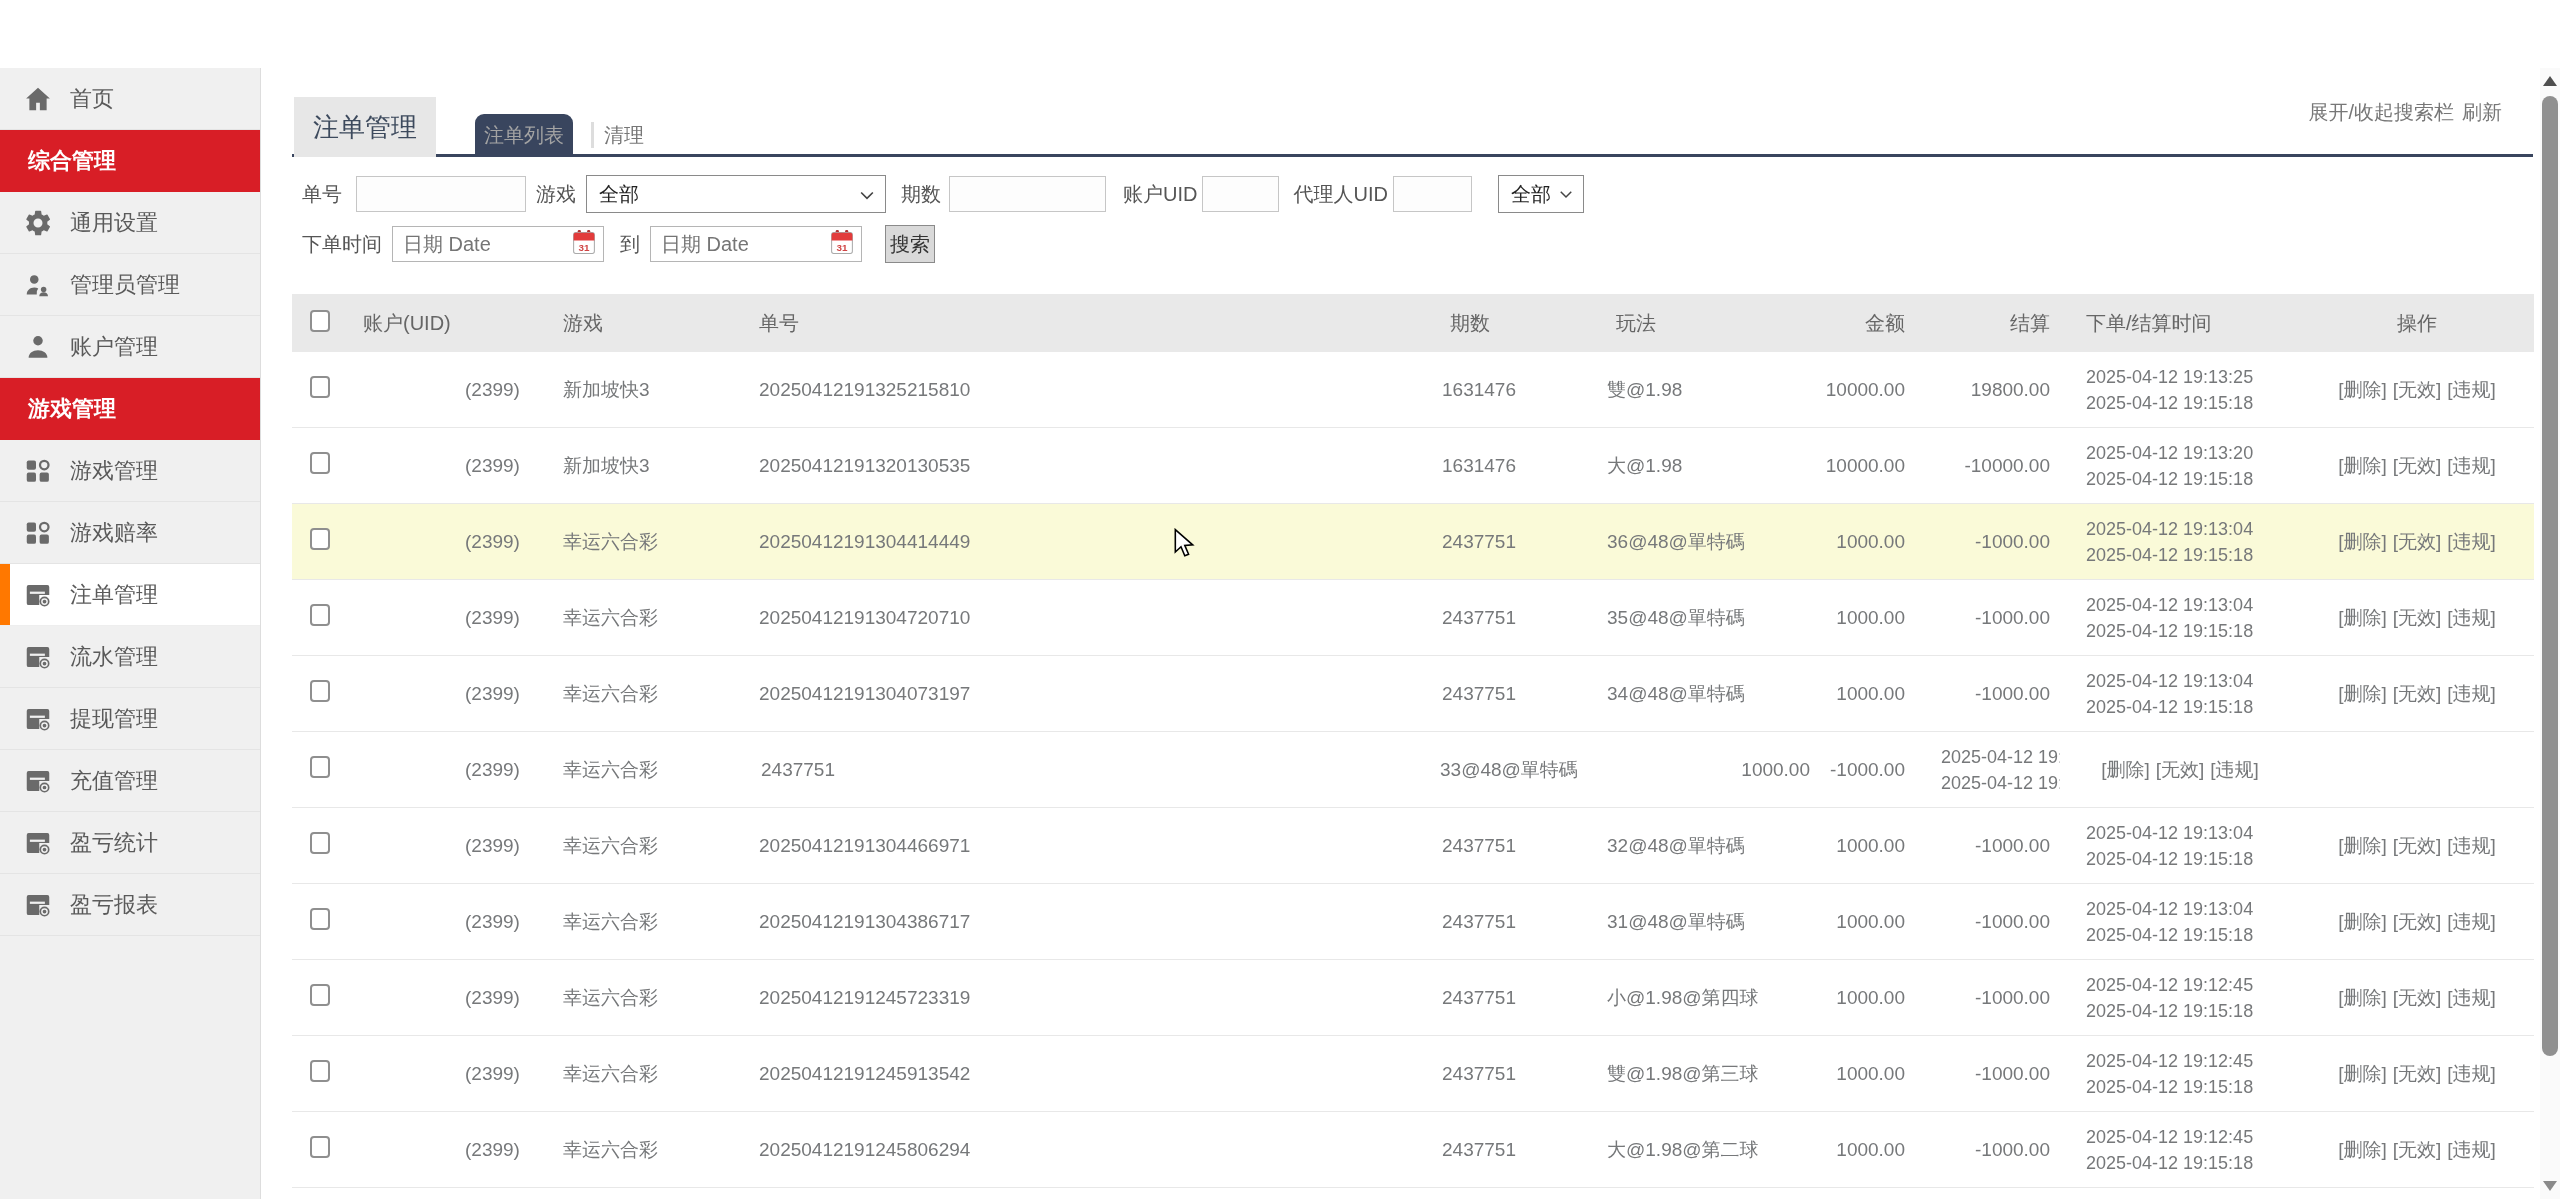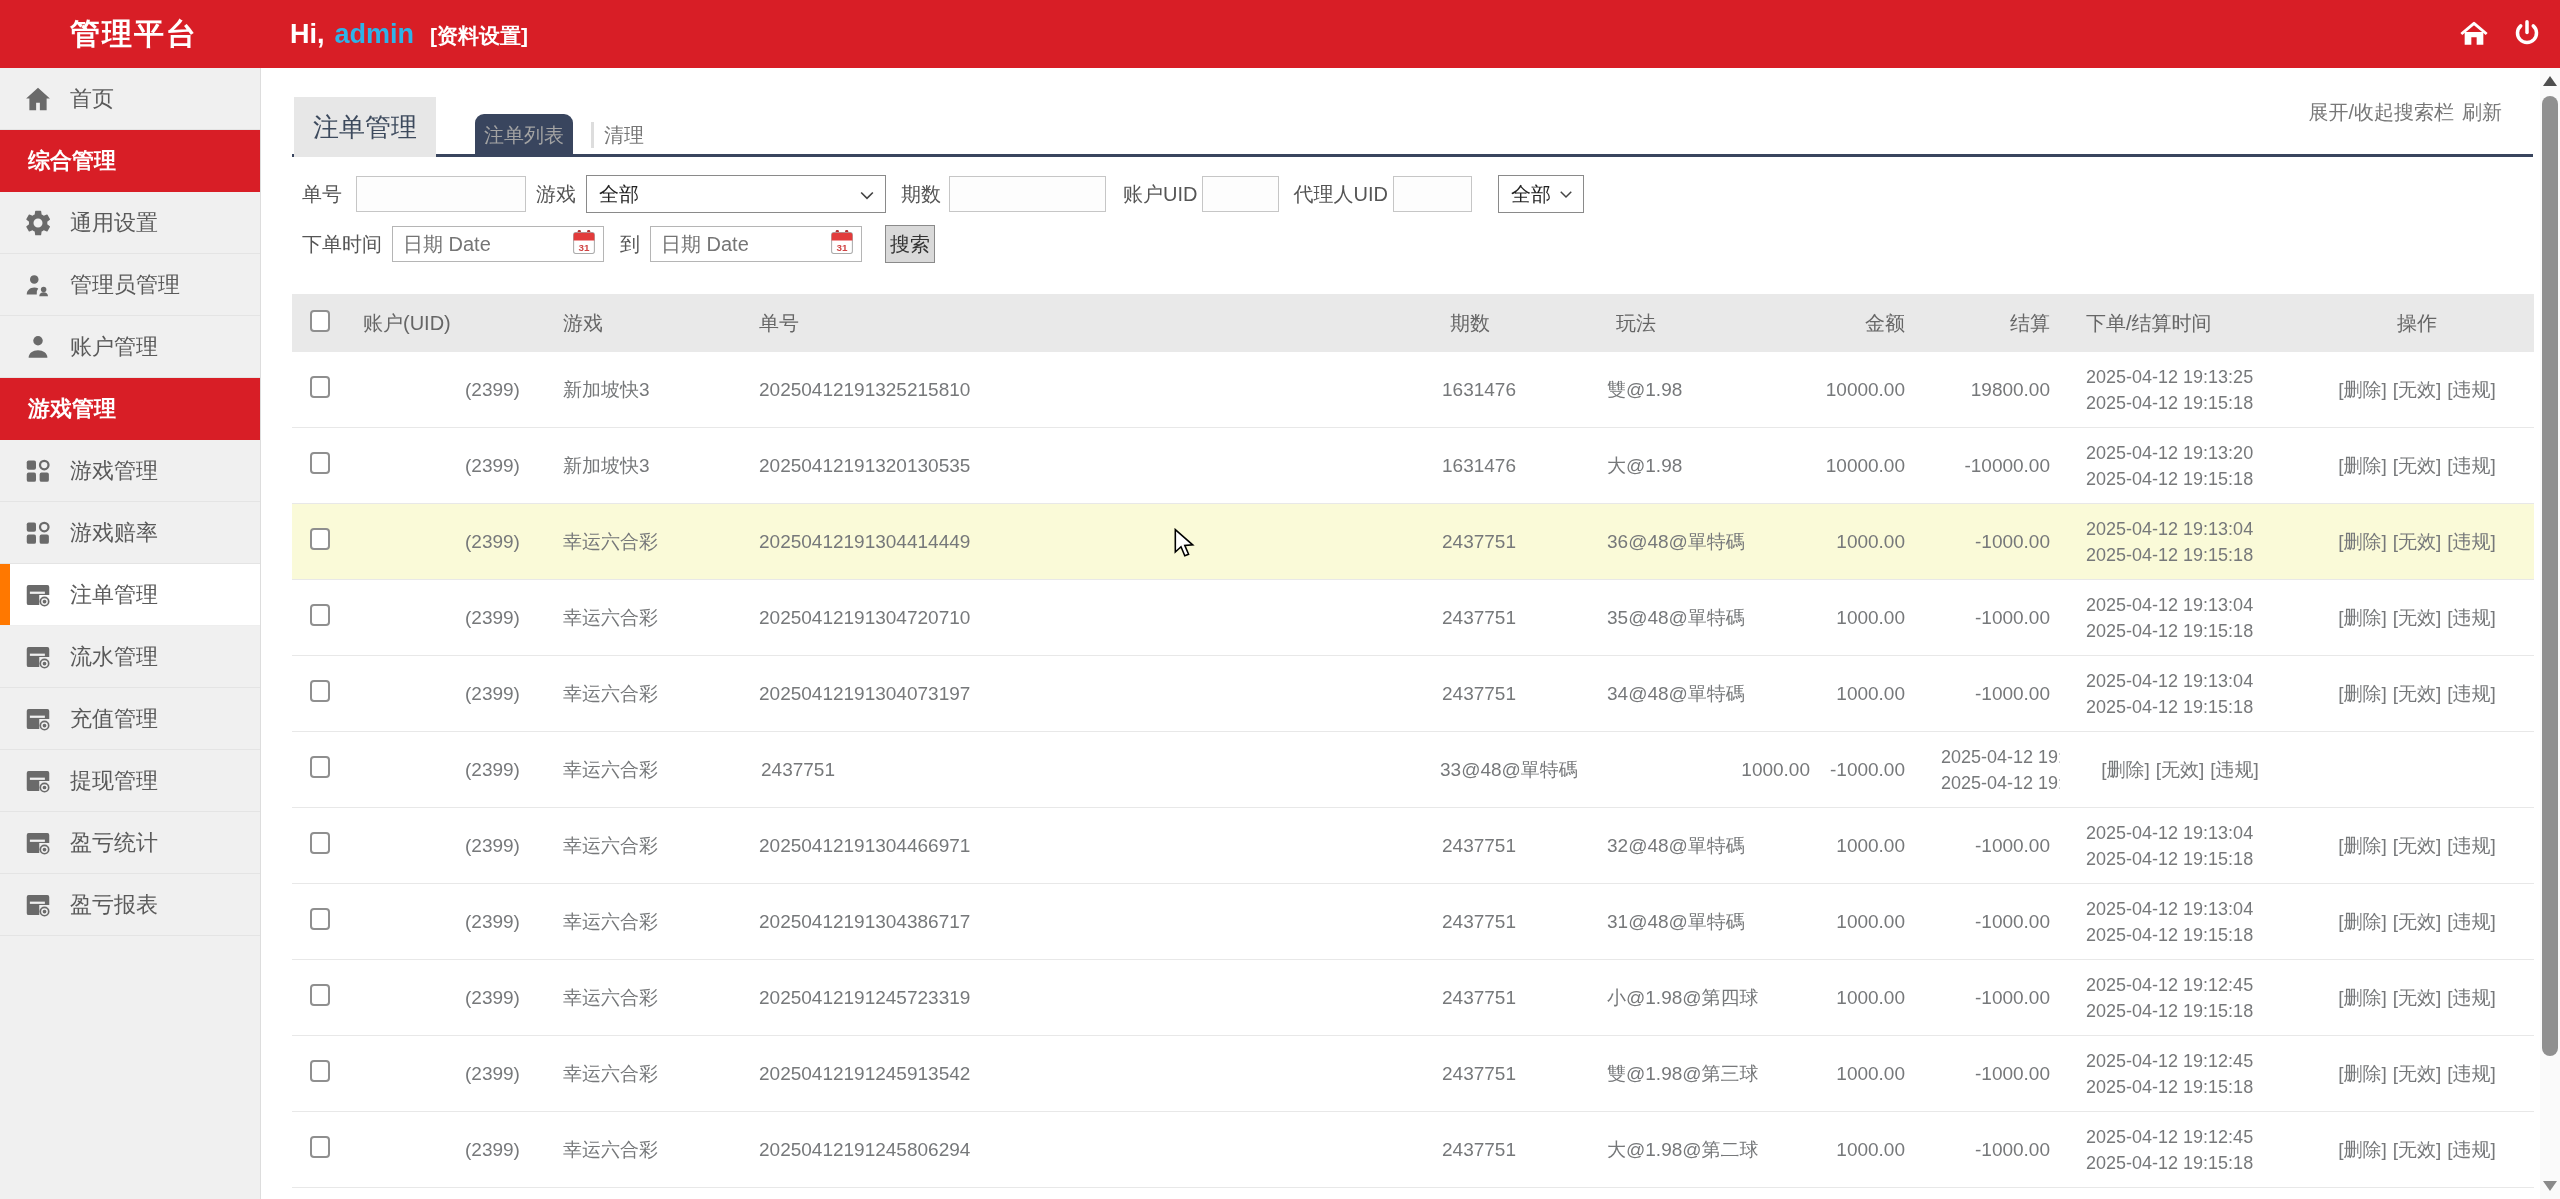--- a/index.html
+++ b/index.html
@@ -98,38 +98,20 @@
     border-left:7px solid transparent;border-right:7px solid transparent;border-top:10px solid #8a8a8a;}
   .sb-thumb{position:absolute;top:28px;left:2px;width:16px;height:960px;background:#909090;border-radius:8px;}
 
   .cursor{position:absolute;left:1171px;top:528px;pointer-events:none;}
 </style>
 </head>
 <body>
 
 <div class="app">
 
-  <div class="hdr">
-    <div class="logo">管理平台</div>
-    <div class="greet"><span>Hi,</span><span class="uname">admin</span><a class="profile">[资料设置]</a></div>
-    <div class="hicons">
-      <span class="ic">
-        <svg viewBox="0 0 24 24" width="32" height="32" fill="none" stroke="#fff" stroke-width="2.2" stroke-linejoin="round">
-            <path d="M2.5 12 12 4l9.5 8"></path>
-            <path d="M5 10.5V20h5v-5.5h4V20h5v-9.5" fill="#fff" stroke="none"></path>
-          </svg>
-      </span>
-      <span class="ic">
-        <svg viewBox="0 0 24 24" width="30" height="30" fill="none" stroke="#fff" stroke-width="2.8" stroke-linecap="round">
-            <path d="M12 3v8.5"></path>
-            <path d="M7 6.3a7.6 7.6 0 1 0 10 0"></path>
-          </svg>
-      </span>
-    </div>
-  </div>
 
   <div class="sidebar" id="sidebar">
       <div class="sitem">
     <span class="sicon">
           <svg viewBox="0 0 24 24" width="30" height="30" fill="#6a6a6a">
             <path d="M12 3 2.5 11.5h2.6V21h5.4v-6h3v6h5.4v-9.5h2.6z"></path>
           </svg>
         </span>
     <span class="slabel">首页</span>
   </div>
@@ -209,32 +191,32 @@
   </div>
       <div class="sitem">
     <span class="sicon">
           <svg viewBox="0 0 24 24" width="30" height="30" fill="#6a6a6a">
             <path d="M4.5 4h15A1.5 1.5 0 0 1 21 5.5V12h-8v8H4.5A1.5 1.5 0 0 1 3 18.5v-13A1.5 1.5 0 0 1 4.5 4z"></path>
             <rect x="5.5" y="9.3" width="12" height="1.8" fill="#f0f0f0"></rect>
             <circle cx="17.2" cy="17.2" r="4" fill="#6a6a6a"></circle>
             <circle cx="17.2" cy="17.2" r="2.1" fill="none" stroke="#f0f0f0" stroke-width="1.2"></circle>
           </svg>
         </span>
-    <span class="slabel">充值管理</span>
+    <span class="slabel">提现管理</span>
   </div>
       <div class="sitem">
     <span class="sicon">
           <svg viewBox="0 0 24 24" width="30" height="30" fill="#6a6a6a">
             <path d="M4.5 4h15A1.5 1.5 0 0 1 21 5.5V12h-8v8H4.5A1.5 1.5 0 0 1 3 18.5v-13A1.5 1.5 0 0 1 4.5 4z"></path>
             <rect x="5.5" y="9.3" width="12" height="1.8" fill="#f0f0f0"></rect>
             <circle cx="17.2" cy="17.2" r="4" fill="#6a6a6a"></circle>
             <circle cx="17.2" cy="17.2" r="2.1" fill="none" stroke="#f0f0f0" stroke-width="1.2"></circle>
           </svg>
         </span>
-    <span class="slabel">提现管理</span>
+    <span class="slabel">充值管理</span>
   </div>
       <div class="sitem">
     <span class="sicon">
           <svg viewBox="0 0 24 24" width="30" height="30" fill="#6a6a6a">
             <path d="M4.5 4h15A1.5 1.5 0 0 1 21 5.5V12h-8v8H4.5A1.5 1.5 0 0 1 3 18.5v-13A1.5 1.5 0 0 1 4.5 4z"></path>
             <rect x="5.5" y="9.3" width="12" height="1.8" fill="#f0f0f0"></rect>
             <circle cx="17.2" cy="17.2" r="4" fill="#6a6a6a"></circle>
             <circle cx="17.2" cy="17.2" r="2.1" fill="none" stroke="#f0f0f0" stroke-width="1.2"></circle>
           </svg>
         </span>

